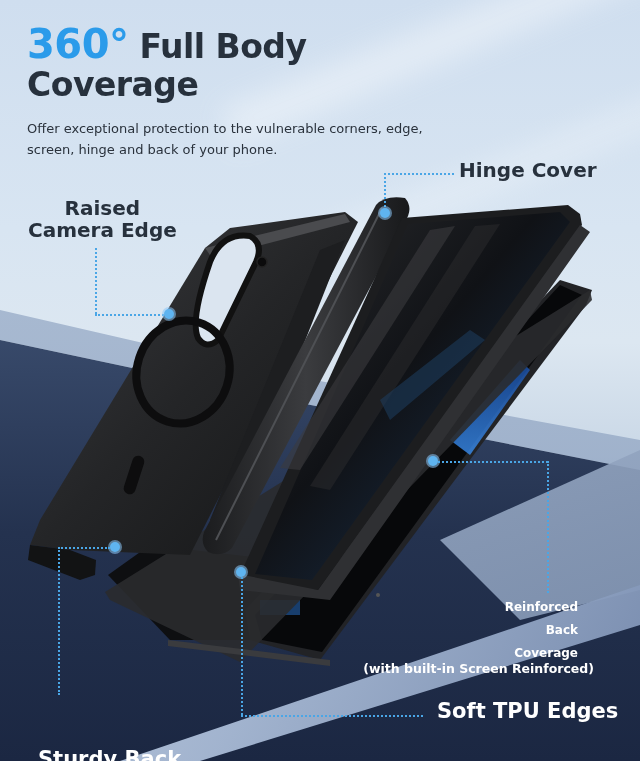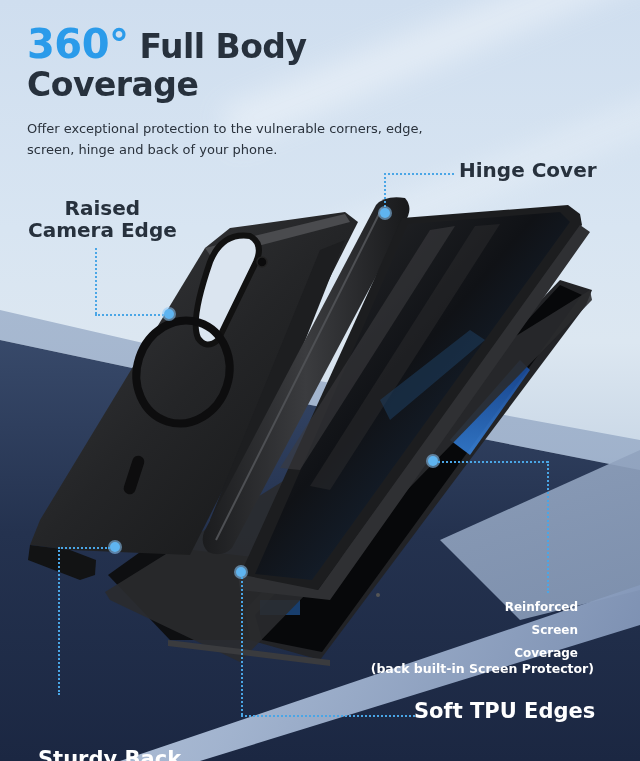--- a/index.html
+++ b/index.html
@@ -46,21 +46,21 @@
     .subtitle { position: absolute; left: 27px; top: 118px; width: 400px; margin: 0; font-size: 13px; color: #2a323c; line-height: 21px; }
 
     .label { position: absolute; font-weight: bold; margin: 0; line-height: 1.08; }
     .label.dark { color: #27313d; text-align: center; }
     .label.light { color: #ffffff; }
     .lbl-hinge { left: 459px; top: 160px; font-size: 20px; }
     .lbl-camera { left: 28px; top: 198px; font-size: 20px; }
     .lbl-reinforced { right: 62px; top: 596px; font-size: 12px; text-align: right; line-height: 23px; }
     .lbl-note { right: 46px; top: 662px; font-size: 12.5px; color: #ffffff; font-weight: bold; }
     .lbl-sturdy { left: 38px; top: 700px; font-size: 21px; margin-top: 48px; }
-    .lbl-tpu { left: 414px; top: 700px; font-size: 21px; }
+    .lbl-tpu { left: 437px; top: 700px; font-size: 21px; }
 
     
     .line { position: absolute; border-color: #4aa6e6; border-style: dotted; border-width: 0; }
     .dot { position: absolute; width: 10px; height: 10px; border-radius: 50%; background: #5fb4f0; box-shadow: 0 0 0 2px rgba(140,200,250,0.55); }
 
     
     .shape { position: absolute; }
   </style>
 </head>
 <body>
@@ -154,24 +154,24 @@
   </p>
   <div class="line" style="left:95px;top:248px;width:0;height:66px;border-left-width:2px;"></div>
   <div class="line" style="left:95px;top:314px;width:72px;height:0;border-top-width:2px;"></div>
   <div class="dot" style="left:164px;top:309px;"></div>
 
   <div class="dot" style="left:428px;top:456px;"></div>
   <div class="line" style="left:438px;top:461px;width:110px;height:0;border-top-width:2px;"></div>
   <div class="line" style="left:547px;top:461px;width:0;height:132px;border-left-width:2px;"></div>
   <p class="label light lbl-reinforced">
     <span style="display:block;">Reinforced</span>
-    <span style="display:block;">Screen</span>
+    <span style="display:block;">Back</span>
     <span style="display:block;">Coverage</span>
   </p>
-  <p class="label lbl-note">(back built-in Screen Protector)</p>
+  <p class="label lbl-note">(with built-in Screen Reinforced)</p>
 
   <div class="dot" style="left:110px;top:542px;"></div>
   <div class="line" style="left:58px;top:547px;width:52px;height:0;border-top-width:2px;"></div>
   <div class="line" style="left:58px;top:547px;width:0;height:148px;border-left-width:2px;"></div>
   <p class="label light lbl-sturdy">Sturdy Back</p>
 
   <div class="dot" style="left:236px;top:567px;"></div>
   <div class="line" style="left:241px;top:577px;width:0;height:138px;border-left-width:2px;"></div>
   <div class="line" style="left:241px;top:715px;width:182px;height:0;border-top-width:2px;"></div>
   <p class="label light lbl-tpu">Soft TPU Edges</p>

